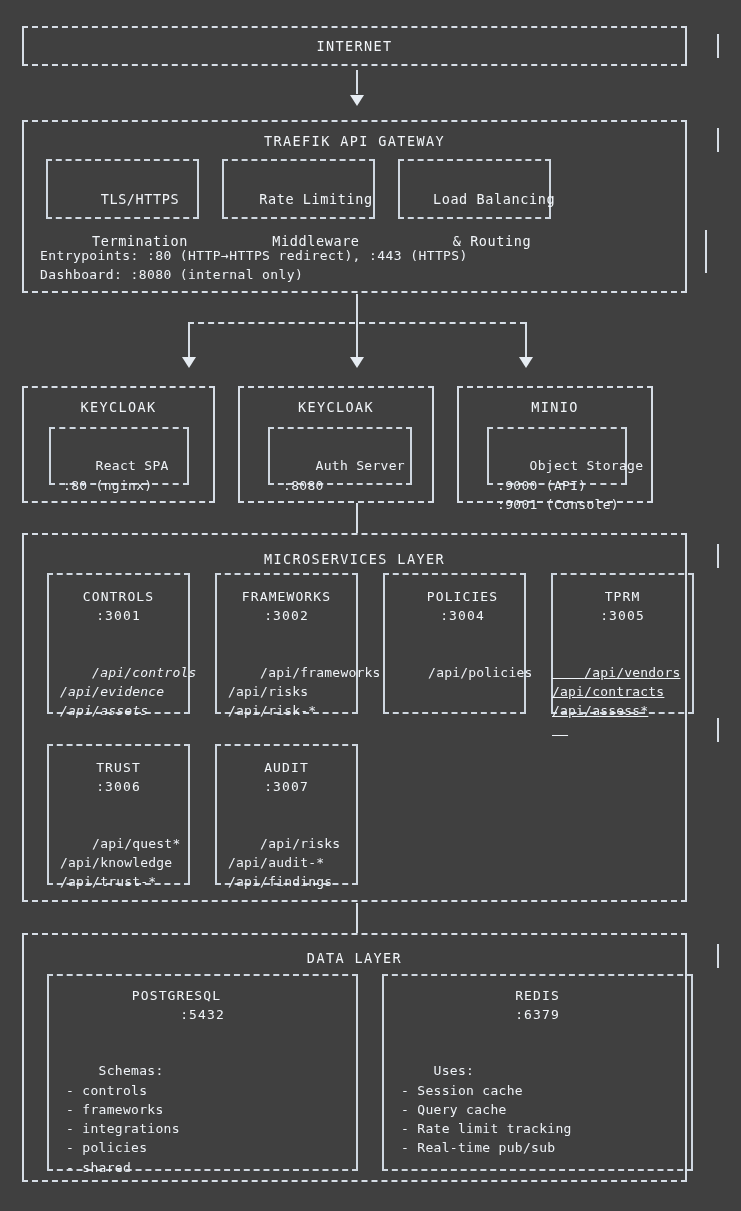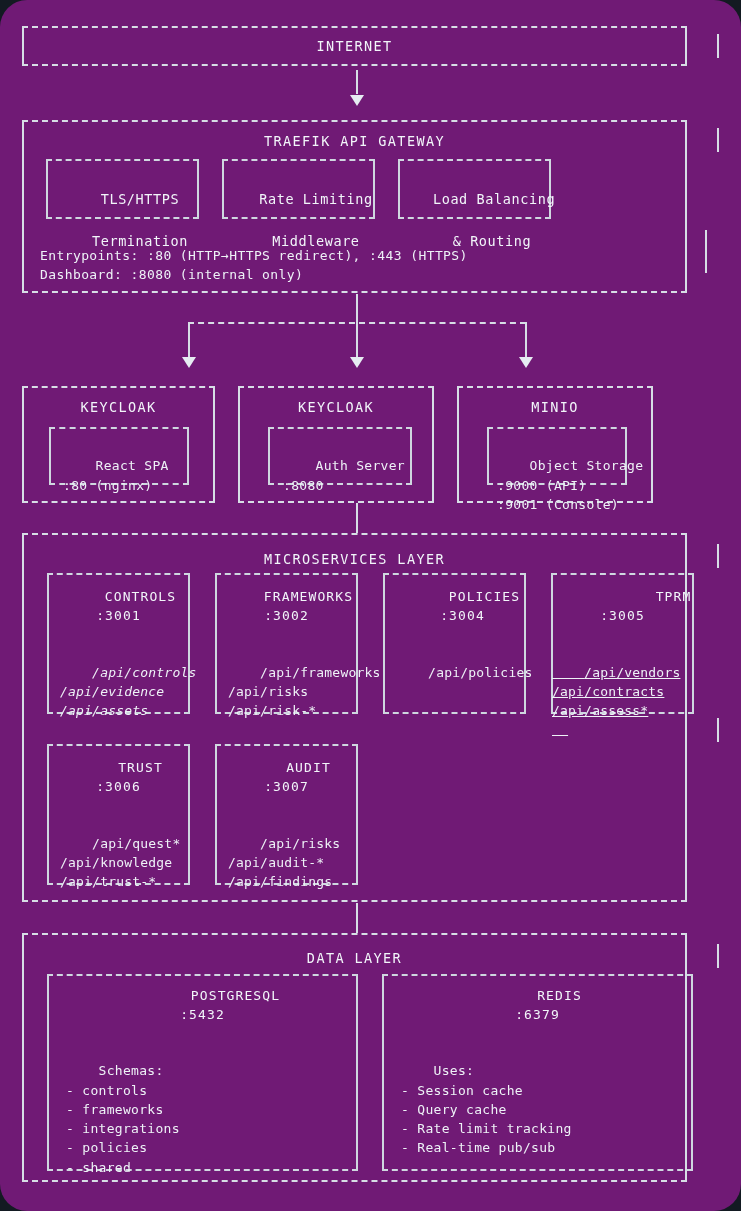--- a/index.html
+++ b/index.html
@@ -9,23 +9,22 @@
     background: #131a22;
   }
   body {
     font-family: "DejaVu Sans Mono", "Liberation Mono", monospace;
     color: #e9eef4;
   }
   #page {
     position: relative;
     width: 741px;
     height: 1211px;
-    background: #701a75;
+    background: #404040;
     overflow: hidden;
-    border-radius: 27px;
   }
 
   
   .obox {
     position: absolute;
     box-sizing: border-box;
     border-top: 2px dashed #d7dee6;
     border-bottom: 2px dashed #d7dee6;
     border-left: 2px solid #d7dee6;
     border-right: 2px solid #d7dee6;
@@ -50,21 +49,20 @@
     letter-spacing: 1.4px;
     color: #f2f6fa;
     white-space: nowrap;
   }
   .card-title {
     text-align: center;
     font-size: 13px;
     letter-spacing: 1.1px;
     color: #f2f6fa;
     white-space: nowrap;
-    margin-left: 22px;
   }
   .card-port {
     text-align: center;
     font-size: 13px;
     letter-spacing: 1.1px;
     color: #f2f6fa;
     white-space: nowrap;
   }
   .mono-line {
     font-size: 13px;
@@ -226,21 +224,21 @@
   </div>
 
   <div class="ibox" style="left:383px; top:573px; width:143px; height:141px;"></div>
   <div class="card-title" style="position:absolute; left:383px; top:589px; width:159px;">POLICIES</div>
   <div class="card-port" style="position:absolute; left:383px; top:608px; width:143px;padding-left:8px;">:3004</div>
   <div class="svc-paths" style="left:396px; top:644px;">
     <span>/api/policies</span>
   </div>
 
   <div class="ibox" style="left:551px; top:573px; width:143px; height:141px;"></div>
-  <div class="card-title" style="position:absolute; left:551px; top:589px; width:143px;padding-left:29px;">TPRM</div>
+  <div class="card-title" style="position:absolute; left:551px; top:589px; width:143px;">TPRM</div>
   <div class="card-port" style="position:absolute; left:551px; top:608px; width:143px;">:3005</div>
   <div class="svc-paths" style="left:552px; top:644px;text-decoration:underline;">
     <span>/api/vendors</span>
 <span>/api/contracts</span>
 <span>/api/assess*</span>
   </div>
 
   <div class="ibox" style="left:47px; top:744px; width:143px; height:141px;"></div>
   <div class="card-title" style="position:absolute; left:47px; top:760px; width:143px;">TRUST</div>
   <div class="card-port" style="position:absolute; left:47px; top:779px; width:143px;">:3006</div>
@@ -259,21 +257,21 @@
 <span>/api/findings</span>
   </div>
 
   <div class="vline" style="left:356px; top:903px; height:30px;"></div>
 
   <div class="obox" style="left:22px; top:933px; width:665px; height:249px;"></div>
   <div class="box-title" style="top:950px; left:22px; width:665px;">DATA LAYER</div>
   <div class="stray" style="left:717px; top:944px; height:24px;"></div>
 
   <div class="ibox" style="left:47px; top:974px; width:311px; height:197px;"></div>
-  <div class="card-title" style="position:absolute; left:47px; top:988px; width:259px;padding-left:37px;">POSTGRESQL</div>
+  <div class="card-title" style="position:absolute; left:47px; top:988px; width:259px;">POSTGRESQL</div>
   <div class="card-port" style="position:absolute; left:47px; top:1007px; width:311px;">:5432</div>
   <div class="list-block" style="left:66px; top:1042px;">
     <span>Schemas:</span>
 <span>- controls</span>
 <span>- frameworks</span>
 <span>- integrations</span>
 <span>- policies</span>
 <span>- shared</span>
   </div>
 

